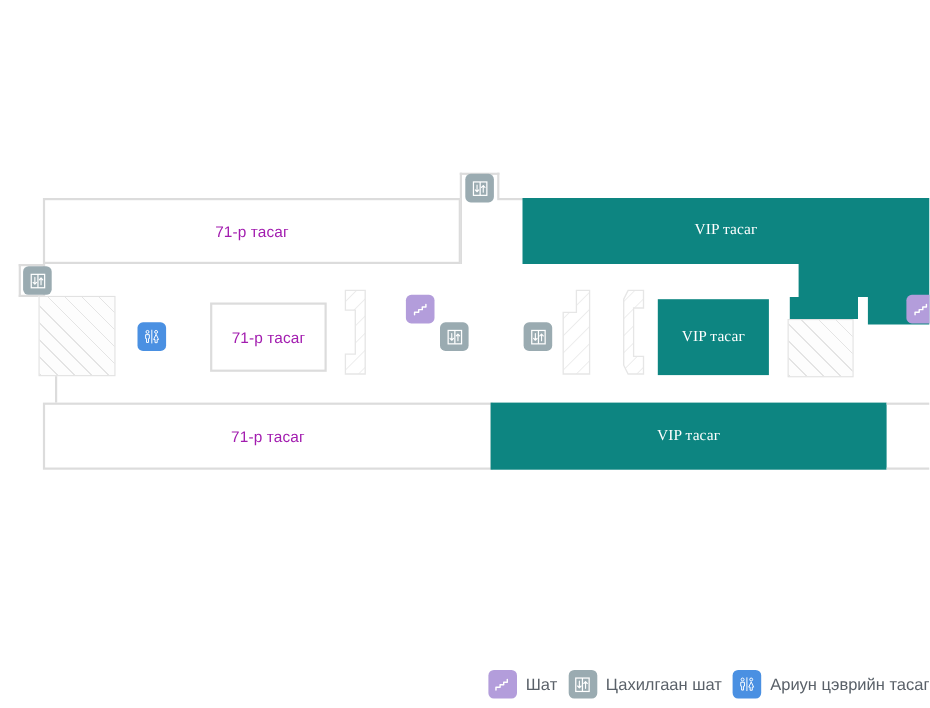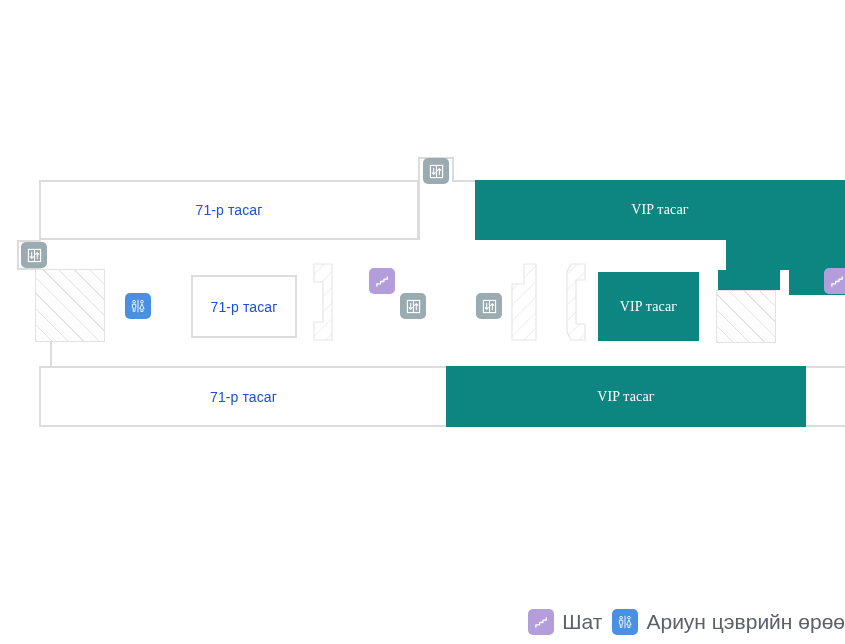--- a/index.html
+++ b/index.html
@@ -40,21 +40,21 @@
     position: absolute;
     left: 0; right: 0;
     top: 50%;
     transform: translateY(-50%);
     text-align: center;
     font-size: 14px;
     letter-spacing: .1px;
     white-space: nowrap;
     pointer-events: none;
   }
-  .room-label.dark  { color: #1d4ed8; }
+  .room-label.dark  { color: #a21caf; }
   .room-label.light { color: #ffffff; font-family: Liberation Serif, serif; }
 
   
   .hatch {
     border: 1px solid #e2e2e2;
     background-color: #fdfdfd;
     background-image: repeating-linear-gradient(
         45deg,
         #e4e4e4 0px, #e4e4e4 1px,
         rgba(255,255,255,0) 1px, rgba(255,255,255,0) 11px);
@@ -102,21 +102,21 @@
     position: relative;
     width: 26px;
     height: 26px;
     border-radius: 5px;
     display: flex;
     align-items: center;
     justify-content: center;
     flex: none;
   }
   .legend-text {
-    font-size: 21px;
+    font-size: 15px;
     color: #5a6169;
   }
 </style>
 </head>
 <body>
 
 <div id="map-canvas">
 
   <div class="shape" style="left:39px; top:240px; width:2px; height:30px; background:#dcdcdc;"></div>
   <div class="shape" style="left:50px; top:338px; width:2px; height:30px; background:#dcdcdc;"></div>
@@ -246,27 +246,38 @@
 
   <div class="legend-item">
     <span class="legend-swatch poi-stairs">
       <svg width="15" height="15" viewBox="0 0 16 16" aria-hidden="true">
         <path d="M2,13 L2,10.5 L6,10.5 L6,8 L9.5,8 L9.5,5.5 L13,5.5 L13,3" fill="none" stroke="#ffffff" stroke-width="1.4" stroke-linecap="round" stroke-linejoin="round"></path>
       </svg>
     </span>
     <span class="legend-text">Шат</span>
   </div>
 
+  <div class="legend-item">
+    <span class="legend-swatch poi-elevator">
+      <svg width="15" height="15" viewBox="0 0 16 16" aria-hidden="true">
+        <rect x="1.5" y="1.5" width="13" height="13" fill="none" stroke="#ffffff" stroke-width="1.2"></rect>
+        <line x1="8" y1="1.5" x2="8" y2="14.5" stroke="#ffffff" stroke-width="1.2"></line>
+        <path d="M5,4.5 L5,11 M3.3,9.2 L5,11 L6.7,9.2" fill="none" stroke="#ffffff" stroke-width="1.1" stroke-linecap="round" stroke-linejoin="round"></path>
+        <path d="M11,11.5 L11,5 M9.3,6.8 L11,5 L12.7,6.8" fill="none" stroke="#ffffff" stroke-width="1.1" stroke-linecap="round" stroke-linejoin="round"></path>
+      </svg>
+    </span>
+    <span class="legend-text">Цахилгаан шат</span>
+  </div>
 
   <div class="legend-item">
     <span class="legend-swatch poi-wc">
       <svg width="16" height="16" viewBox="0 0 18 18" aria-hidden="true">
         <line x1="9" y1="2" x2="9" y2="16" stroke="#ffffff" stroke-width="1"></line>
         <circle cx="4.6" cy="4.2" r="1.5" fill="none" stroke="#ffffff" stroke-width="1"></circle>
         <path d="M2.7,7 L6.5,7 L6.5,11 L5.6,11 L5.6,15 L3.6,15 L3.6,11 L2.7,11 Z" fill="none" stroke="#ffffff" stroke-width="1" stroke-linejoin="round"></path>
         <circle cx="13.4" cy="4.2" r="1.5" fill="none" stroke="#ffffff" stroke-width="1"></circle>
         <path d="M13.4,6.6 L10.9,12 L12.3,12 L12.3,15.2 L14.5,15.2 L14.5,12 L15.9,12 Z" fill="none" stroke="#ffffff" stroke-width="1" stroke-linejoin="round"></path>
       </svg>
     </span>
-    <span class="legend-text">Ариун цэврийн өрөө</span>
+    <span class="legend-text">Ариун цэврийн тасаг</span>
   </div>
 
 </div>
 
 </body></html>

